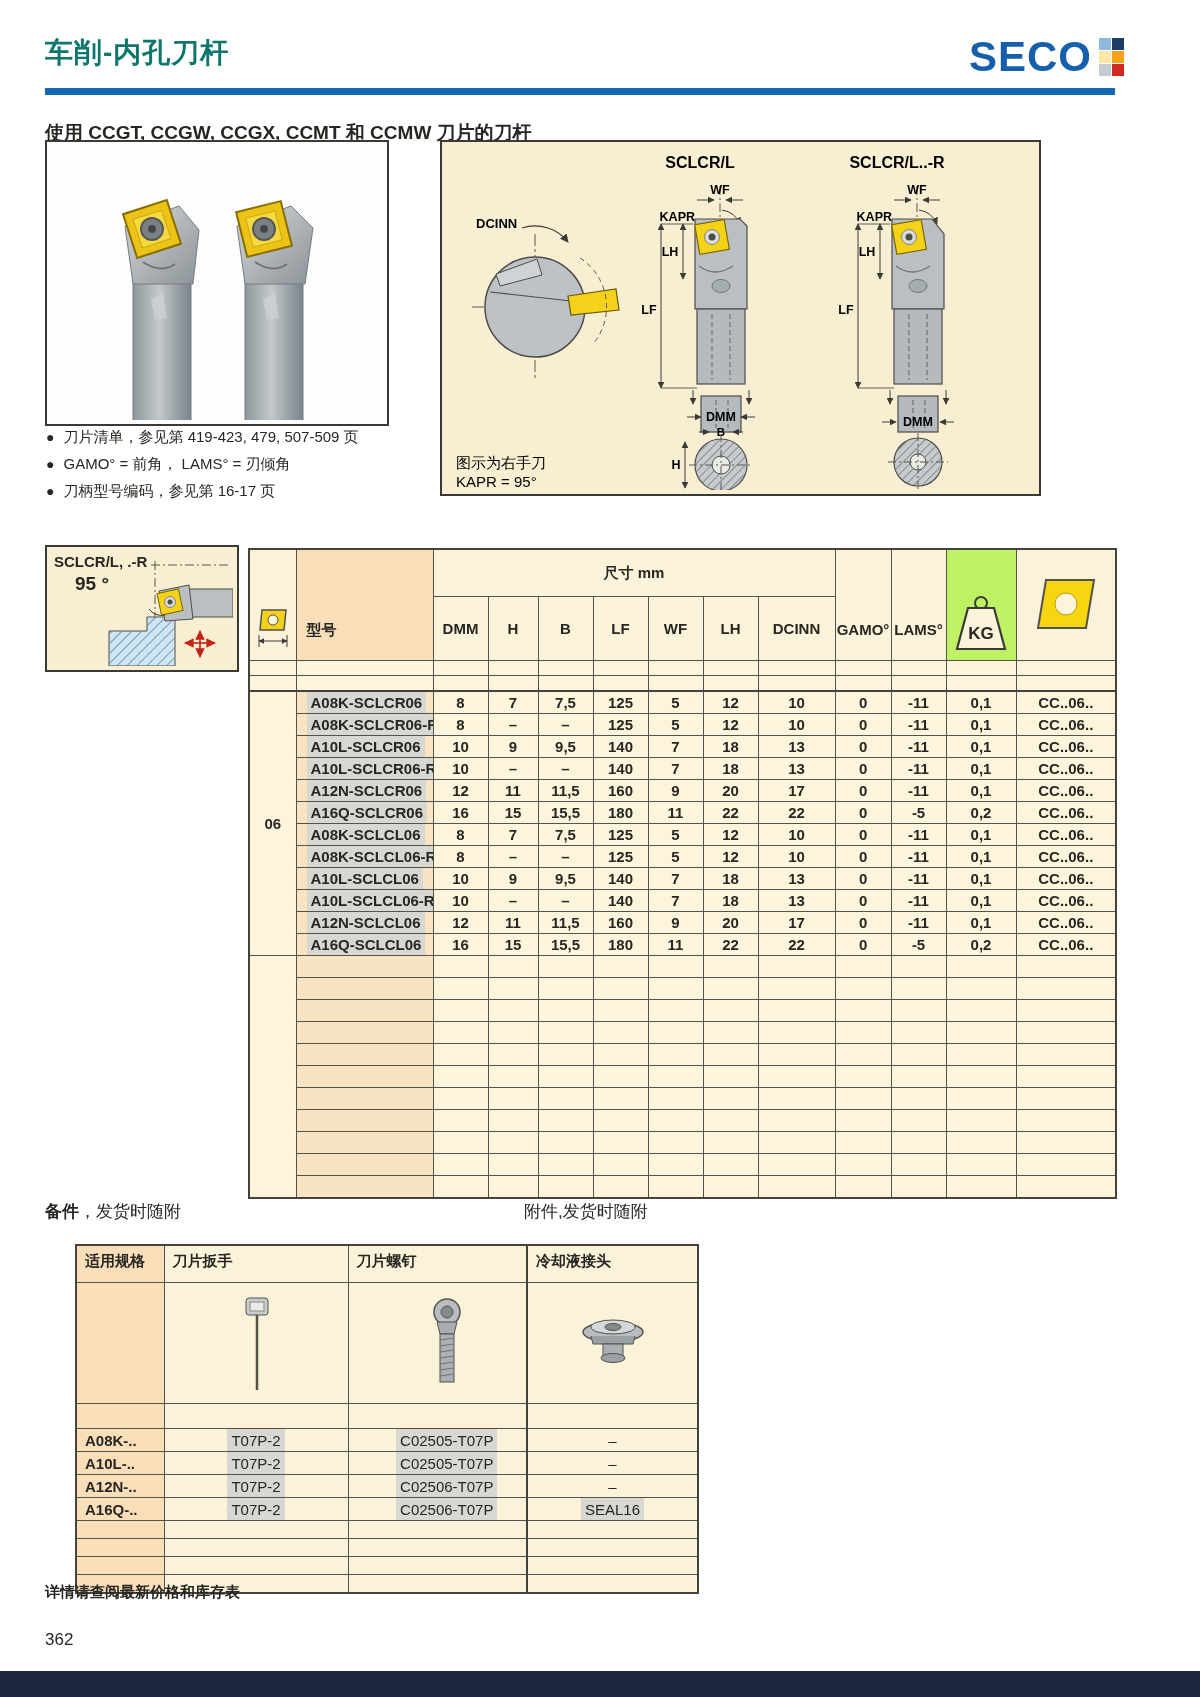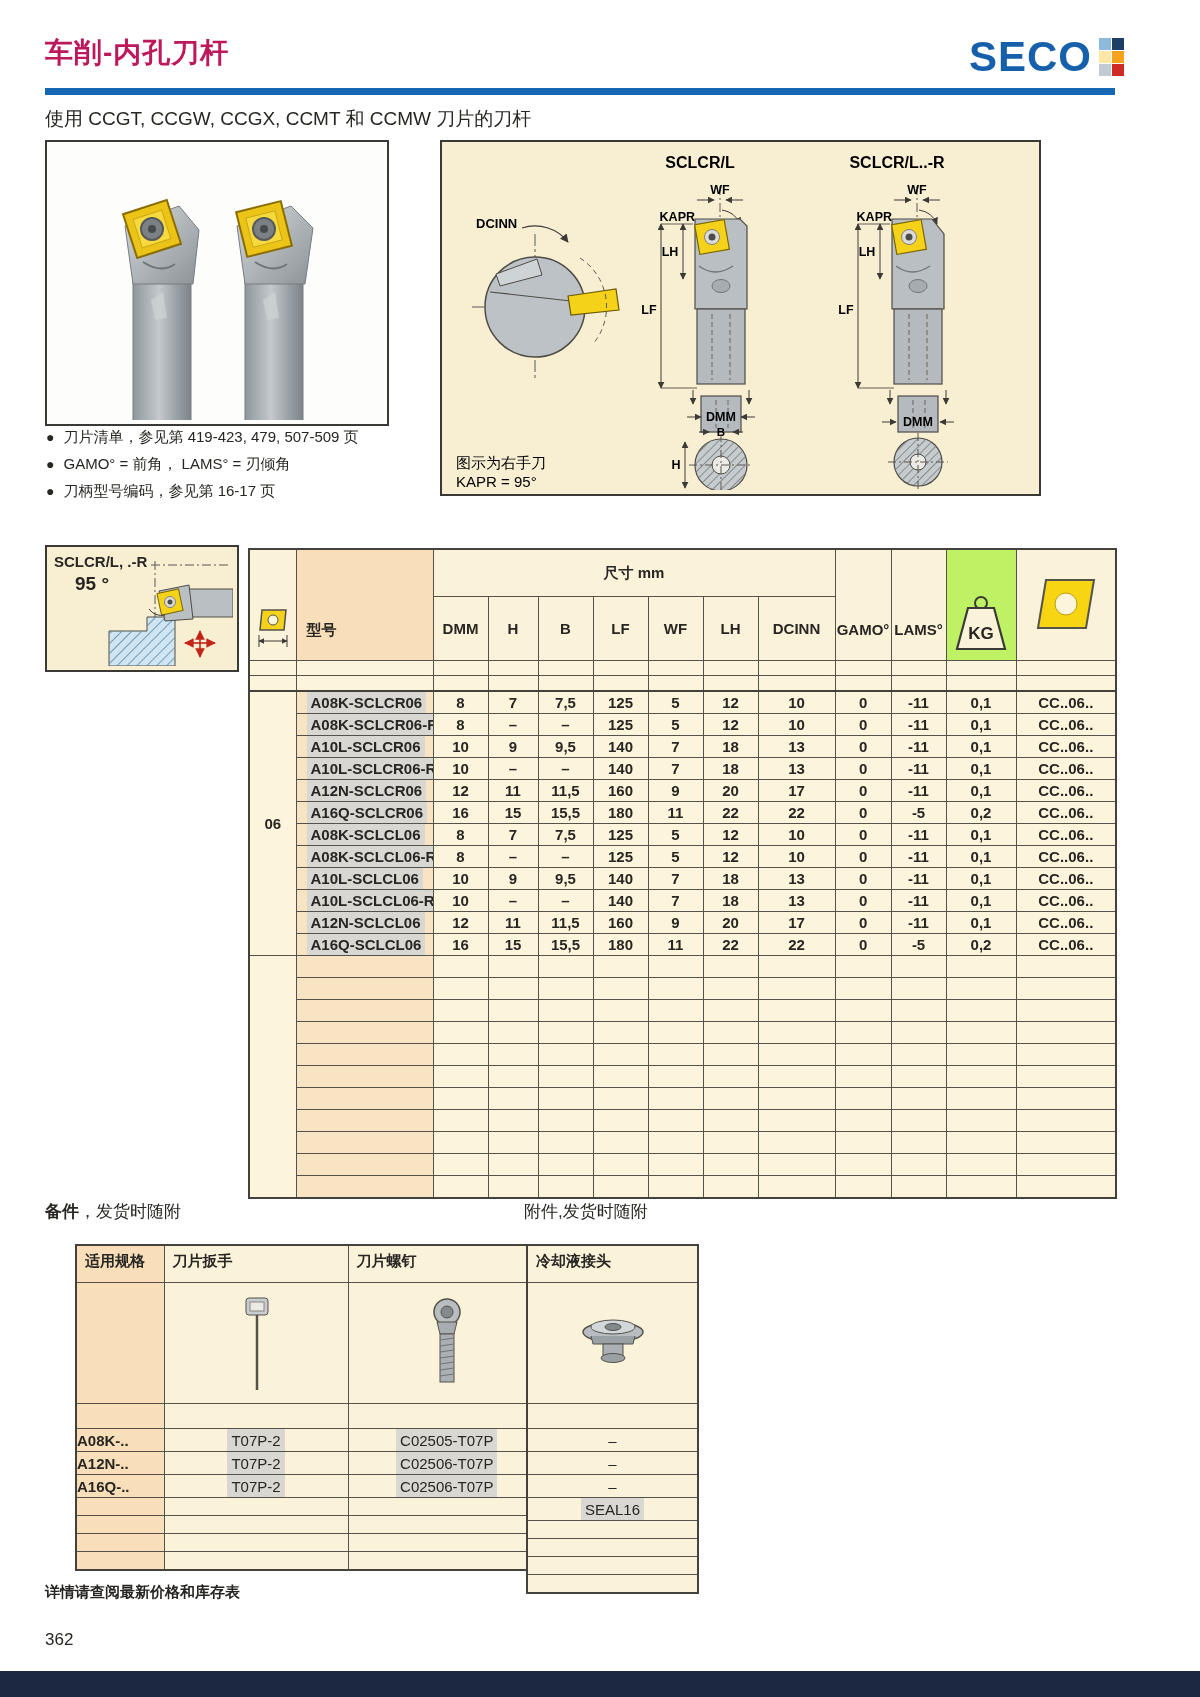--- a/index.html
+++ b/index.html
@@ -1,27 +1,27 @@
 <!DOCTYPE html>
 <html><head>
 <meta charset="utf-8">
 <style>
   html,body{margin:0;padding:0;}
   body{width:1200px;height:1697px;position:relative;background:#ffffff;
        font-family:"Liberation Sans","DejaVu Sans",sans-serif;color:#272622;overflow:hidden;}
   .abs{position:absolute;}
 
   
-  #page-title{left:45px;top:34px;font-size:28px;font-weight:bold;letter-spacing:1px;color:#be185d;}
+  #page-title{left:45px;top:34px;font-size:28px;font-weight:bold;letter-spacing:1px;color:#0f766e;}
   #logo{top:36px;right:76px;display:flex;align-items:center;gap:7px;}
   #logo .seco{font-size:42px;font-weight:bold;letter-spacing:1px;line-height:1;}
   #logo .squares{display:grid;grid-template-columns:12px 12px;grid-auto-rows:12px;gap:1px;}
   #blue-rule{left:45px;top:88px;width:1070px;height:7px;}
 
-  #subtitle{left:45px;top:106px;font-size:19px;font-weight:normal;}
+  #subtitle{left:45px;top:120px;font-size:19px;font-weight:bold;}
 
   
   #photo-box{left:45px;top:140px;width:340px;height:282px;border:2px solid #3b3935;background:#fdfdfc;}
   
   #bullets{left:46px;top:428px;font-size:15px;}
   #bullets div{margin-bottom:8px;display:flex;align-items:flex-start;}
   #bullets .dot{font-size:14px;margin-right:9px;line-height:19px;}
 
   
   #diagram-box{left:440px;top:140px;width:597px;height:352px;border:2px solid #3b3935;background:#f8efd3;}
@@ -58,21 +58,21 @@
   #spares-heading{left:45px;top:1200px;font-size:17px;}
   #spares-heading b{font-size:17px;}
   #acc-heading{left:524px;top:1200px;font-size:17px;}
   #spares-table{left:45px;top:1244px;width:470px;border:2px solid #44423d;margin-left:30px;}
   #acc-table{left:526px;top:1244px;width:171px;border:2px solid #44423d;}
   .bt th{font-weight:bold;text-align:left;vertical-align:top;padding:6px 0 0 8px;height:30px;background:#fbf2da;}
   .bt th.peach{background:#f8dfba;}
   .bt .imgrow td{height:120px;text-align:center;vertical-align:middle;background:#fbf2da;}
   .bt .sep td{height:24px;background:#fbf2da;}
   .bt td{height:22px;background:#fbf2da;text-align:center;font-size:15px;}
-  .bt td.size{background:#f8dfba;text-align:left;font-weight:bold;}
+  .bt td.size{background:#f8dfba;text-align:left;font-weight:bold;padding-left:8px;}
   .bt tr.erow td{height:17px;}
 
   #footer-note{left:45px;top:1583px;font-size:15px;font-weight:bold;}
   #page-num{left:45px;top:1630px;font-size:17px;}
   #bottom-bar{left:0;bottom:0;width:1200px;height:26px;}
 
   svg text{font-family:"Liberation Sans","DejaVu Sans",sans-serif;}
 </style>
 </head>
 <body>
@@ -758,20 +758,25 @@
       <td class="size"></td>
         <td></td>
         <td></td>
     </tr>
   <tr>
         <td class="size">A08K-..</td>
         <td><span class="hl">T07P-2</span></td>
         <td><span class="hl">C02505-T07P</span></td>
       </tr>
       <tr>
+        <td class="size">A10L-..</td>
+        <td><span class="hl">T07P-2</span></td>
+        <td><span class="hl">C02505-T07P</span></td>
+      </tr>
+      <tr>
         <td class="size">A12N-..</td>
         <td><span class="hl">T07P-2</span></td>
         <td><span class="hl">C02506-T07P</span></td>
       </tr>
       <tr>
         <td class="size">A16Q-..</td>
         <td><span class="hl">T07P-2</span></td>
         <td><span class="hl">C02506-T07P</span></td>
       </tr>
       <tr class="erow">

